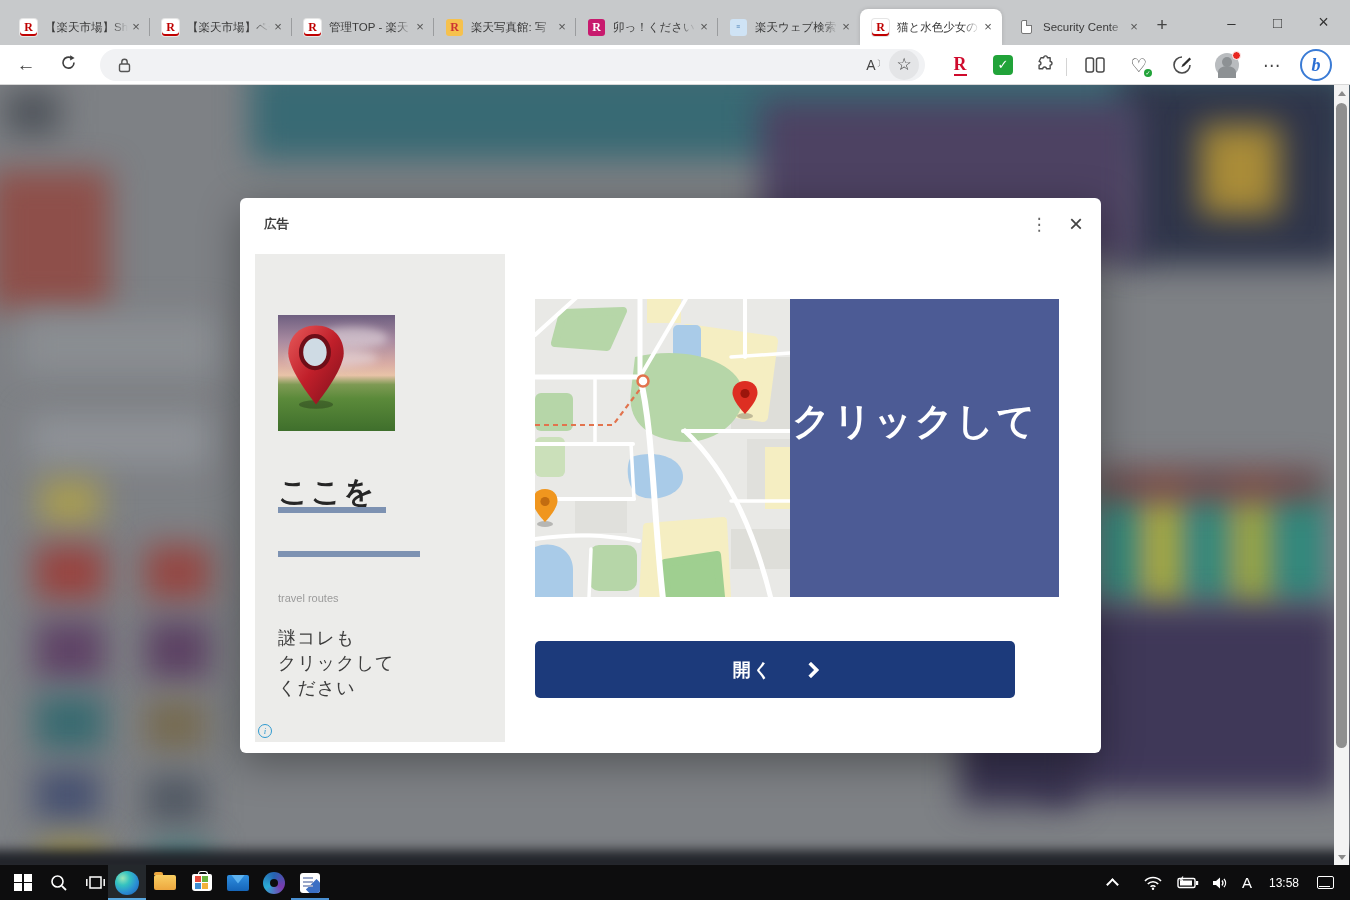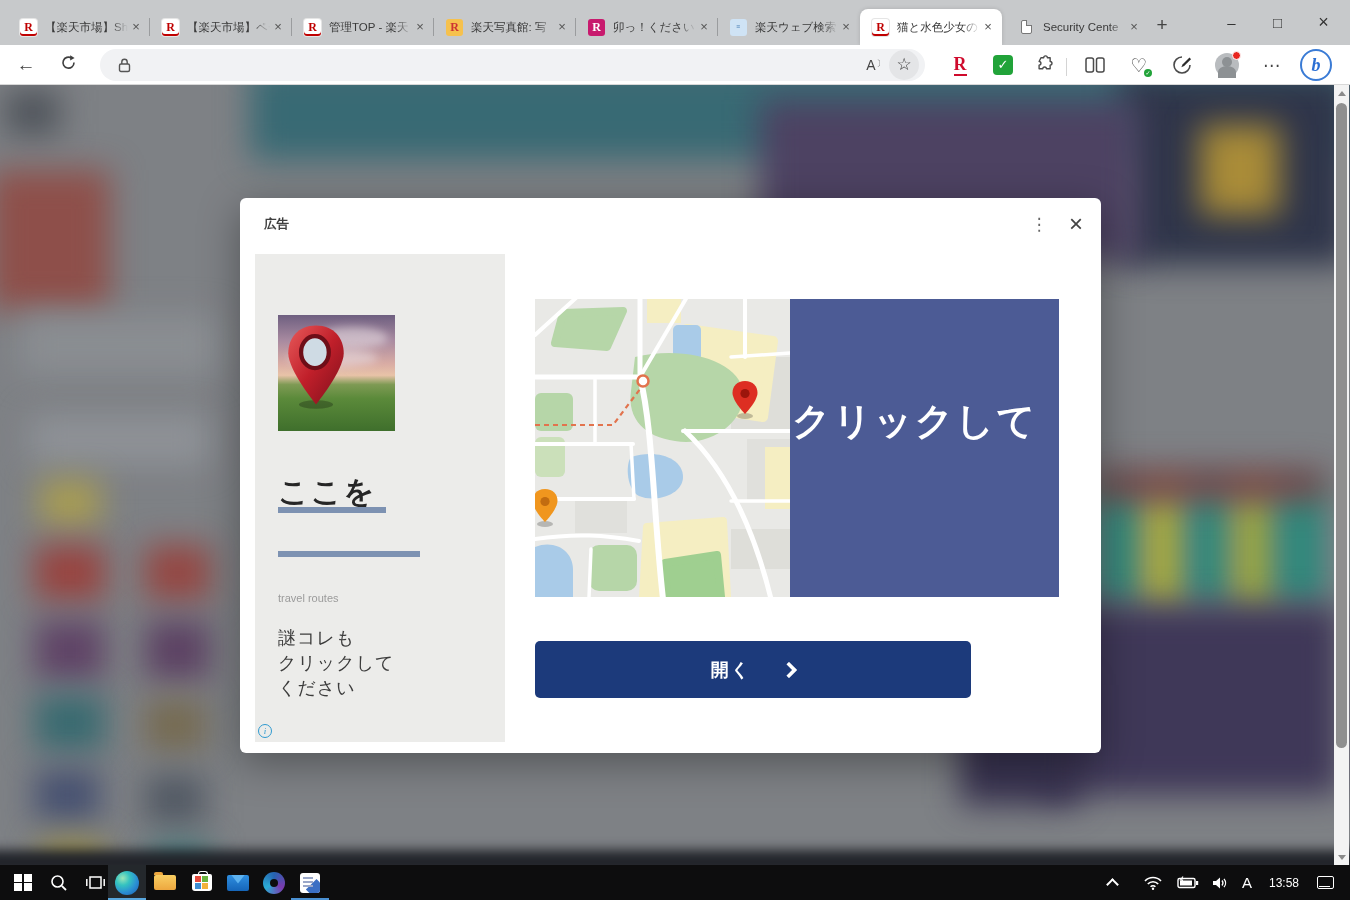--- a/index.html
+++ b/index.html
@@ -82,21 +82,21 @@
   .subtitle { position:absolute; left:23px; top:310px; font-size:11px; color:#9b9b9b;margin-top:28px; }
   .ad-body { position:absolute; left:23px; top:372px; font-size:18px; color:#3c3c3c; line-height:25px; letter-spacing:1px; }
   .info-btn { position:absolute; left:3px; top:470px; width:14px; height:14px; border:1.5px solid #2f9ad0; border-radius:50%; color:#2f9ad0;
               font-size:9px; text-align:center; line-height:12px; font-family:"Liberation Serif","DejaVu Serif",serif; font-style:italic; }
 
   .map-row { position:absolute; left:295px; top:101px; width:524px; height:298px; display:flex; overflow:hidden; }
   .map-canvas { width:255px; height:298px; flex:0 0 255px; }
   .map-overlay-panel { flex:1; background:#4c5b95; color:#fff; padding:92px 0 0 2px; }
   .map-overlay-panel div { font-size:38px; font-weight:bold; line-height:61px; letter-spacing:2px; white-space:nowrap; }
 
-  .open-btn { position:absolute; left:295px; top:443px; width:436px; height:57px; background:#1c3a7b; border:none; border-radius:5px;
+  .open-btn { position:absolute; left:295px; top:443px; width:480px; height:57px; background:#1c3a7b; border:none; border-radius:5px;
               display:flex; align-items:center; justify-content:center; gap:32px; cursor:pointer; }
   .open-btn .lbl { color:#fff; font-size:18px; font-weight:bold; letter-spacing:2px; }
   .open-btn .chev { width:12px; height:12px; border-top:4px solid #fff; border-right:4px solid #fff; transform:rotate(45deg); border-radius:1px; }
 
   
   .taskbar { position:absolute; left:0; top:865px; width:1350px; height:35px; background:#0d0d0e; z-index:70; }
   .tb-item { position:absolute; top:0; width:38px; height:35px; display:flex; align-items:center; justify-content:center; }
   .tb-item.active-edge { background:#24282c; box-shadow:inset 0 -2px 0 #58a6dd; }
   .underline-app { box-shadow:inset 0 -2px 0 #4a90d2; }
   .win-logo { display:grid; grid-template-columns:8px 8px; grid-template-rows:8px 8px; gap:1.5px; }

